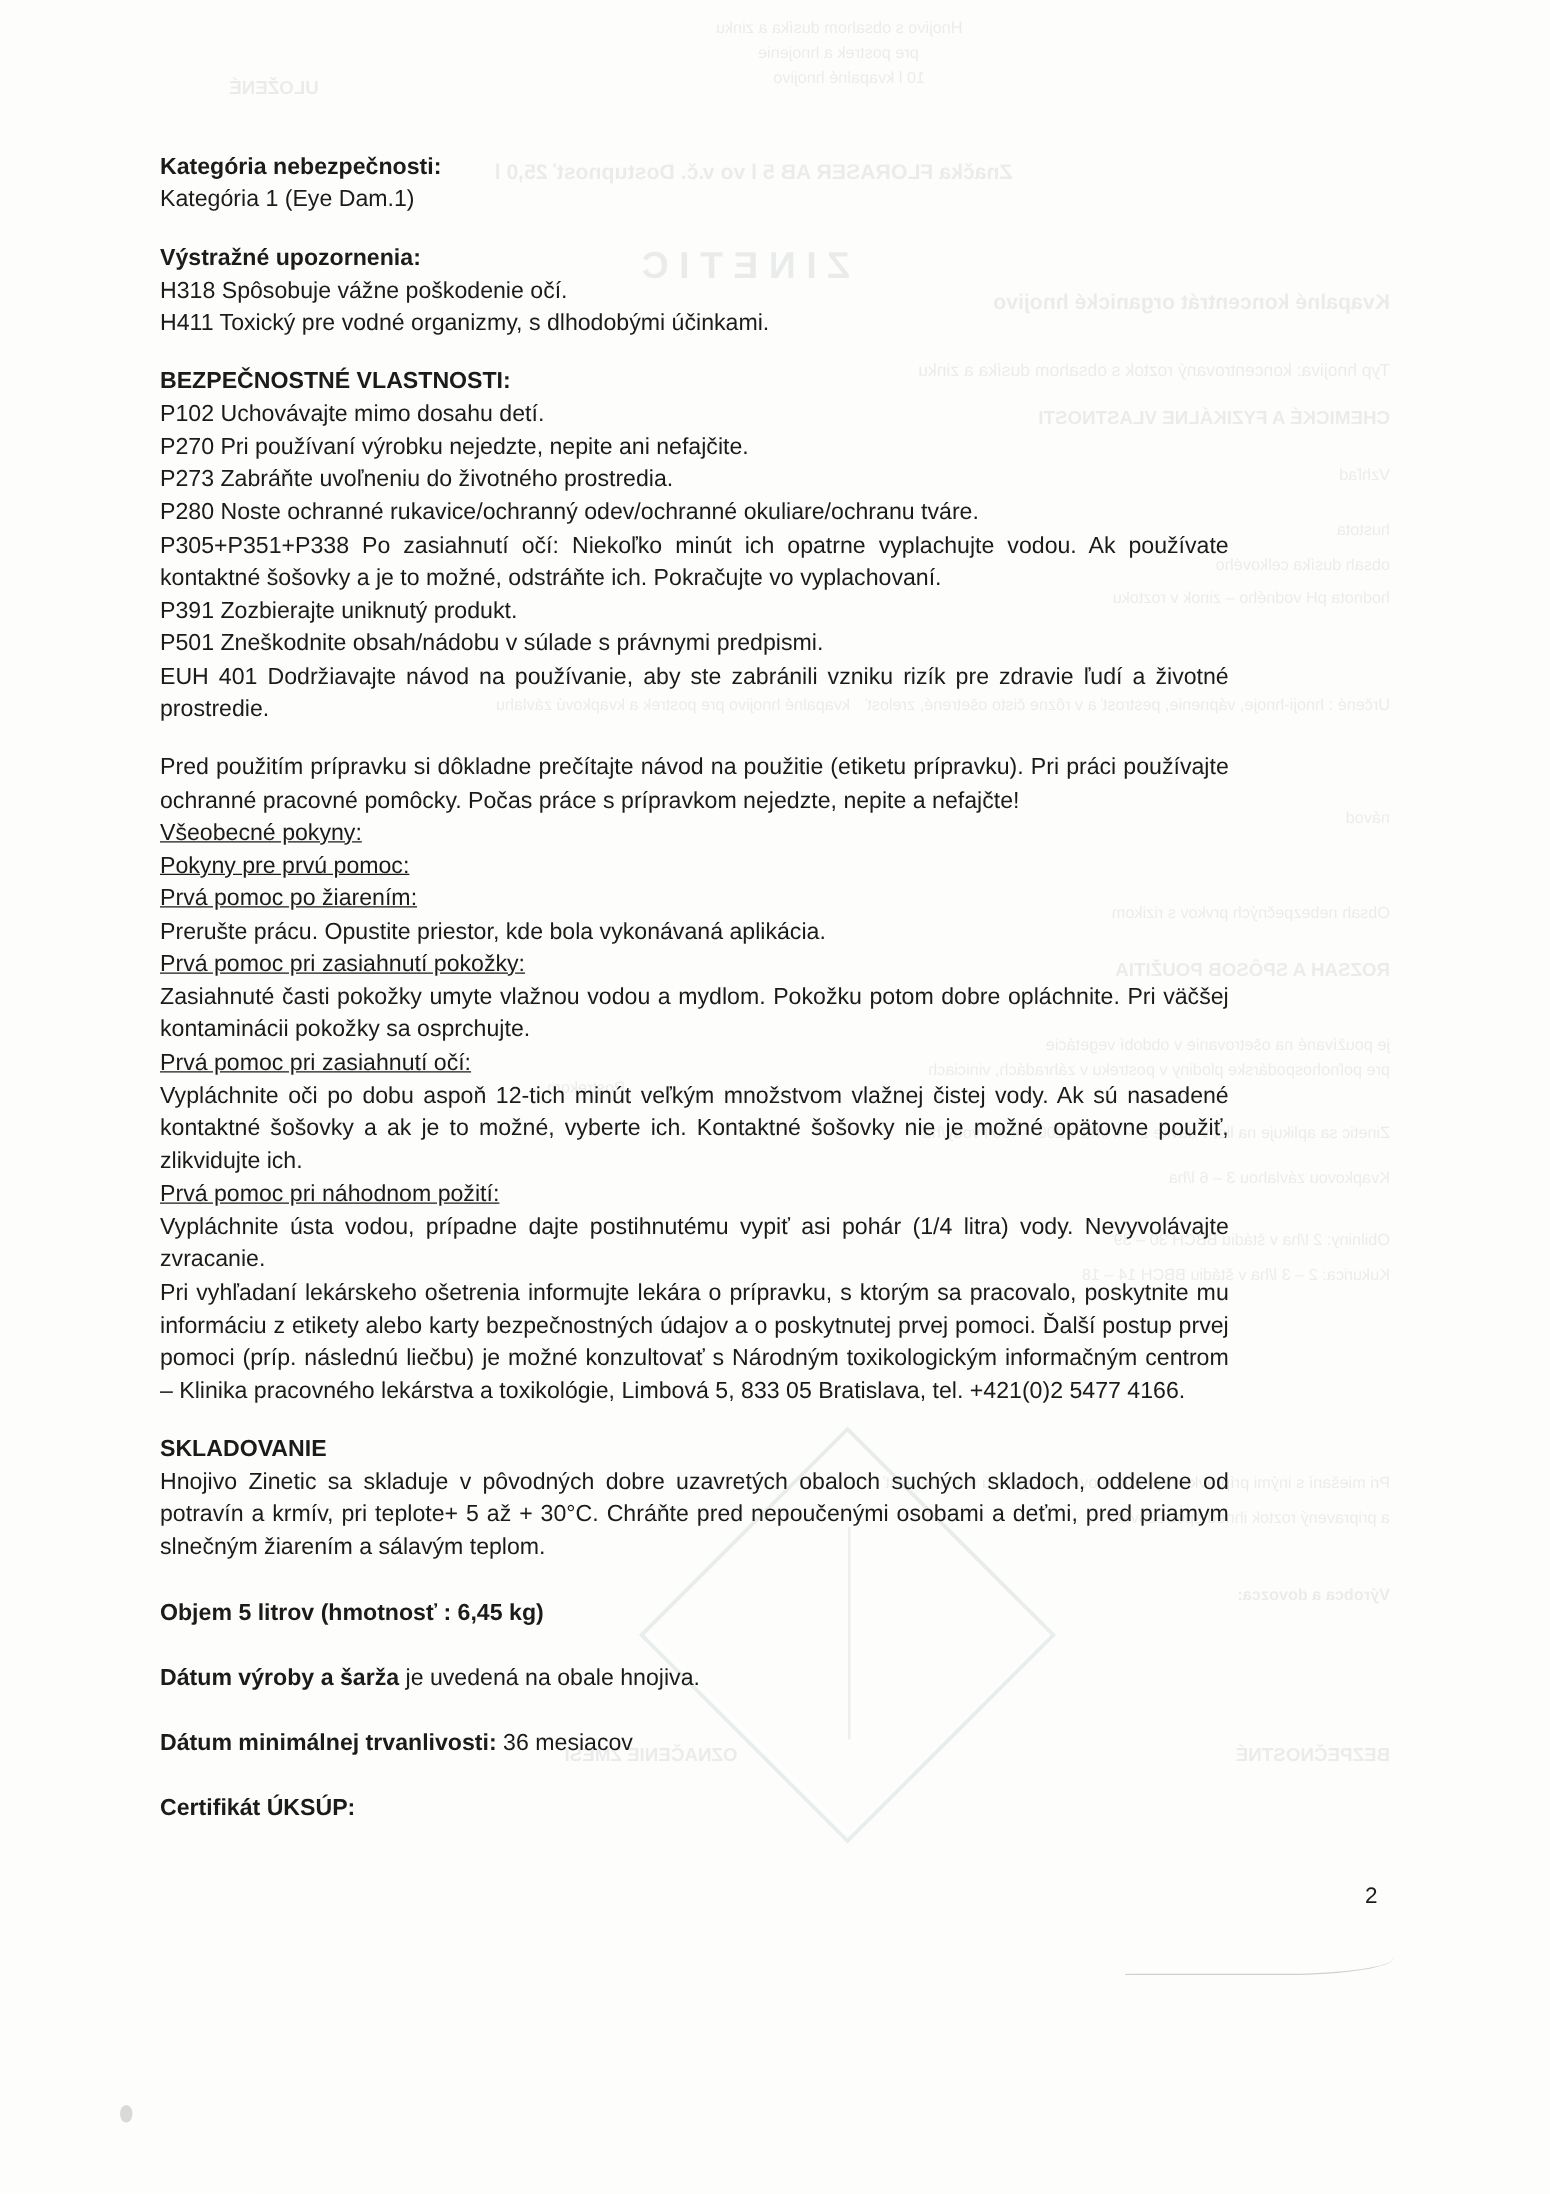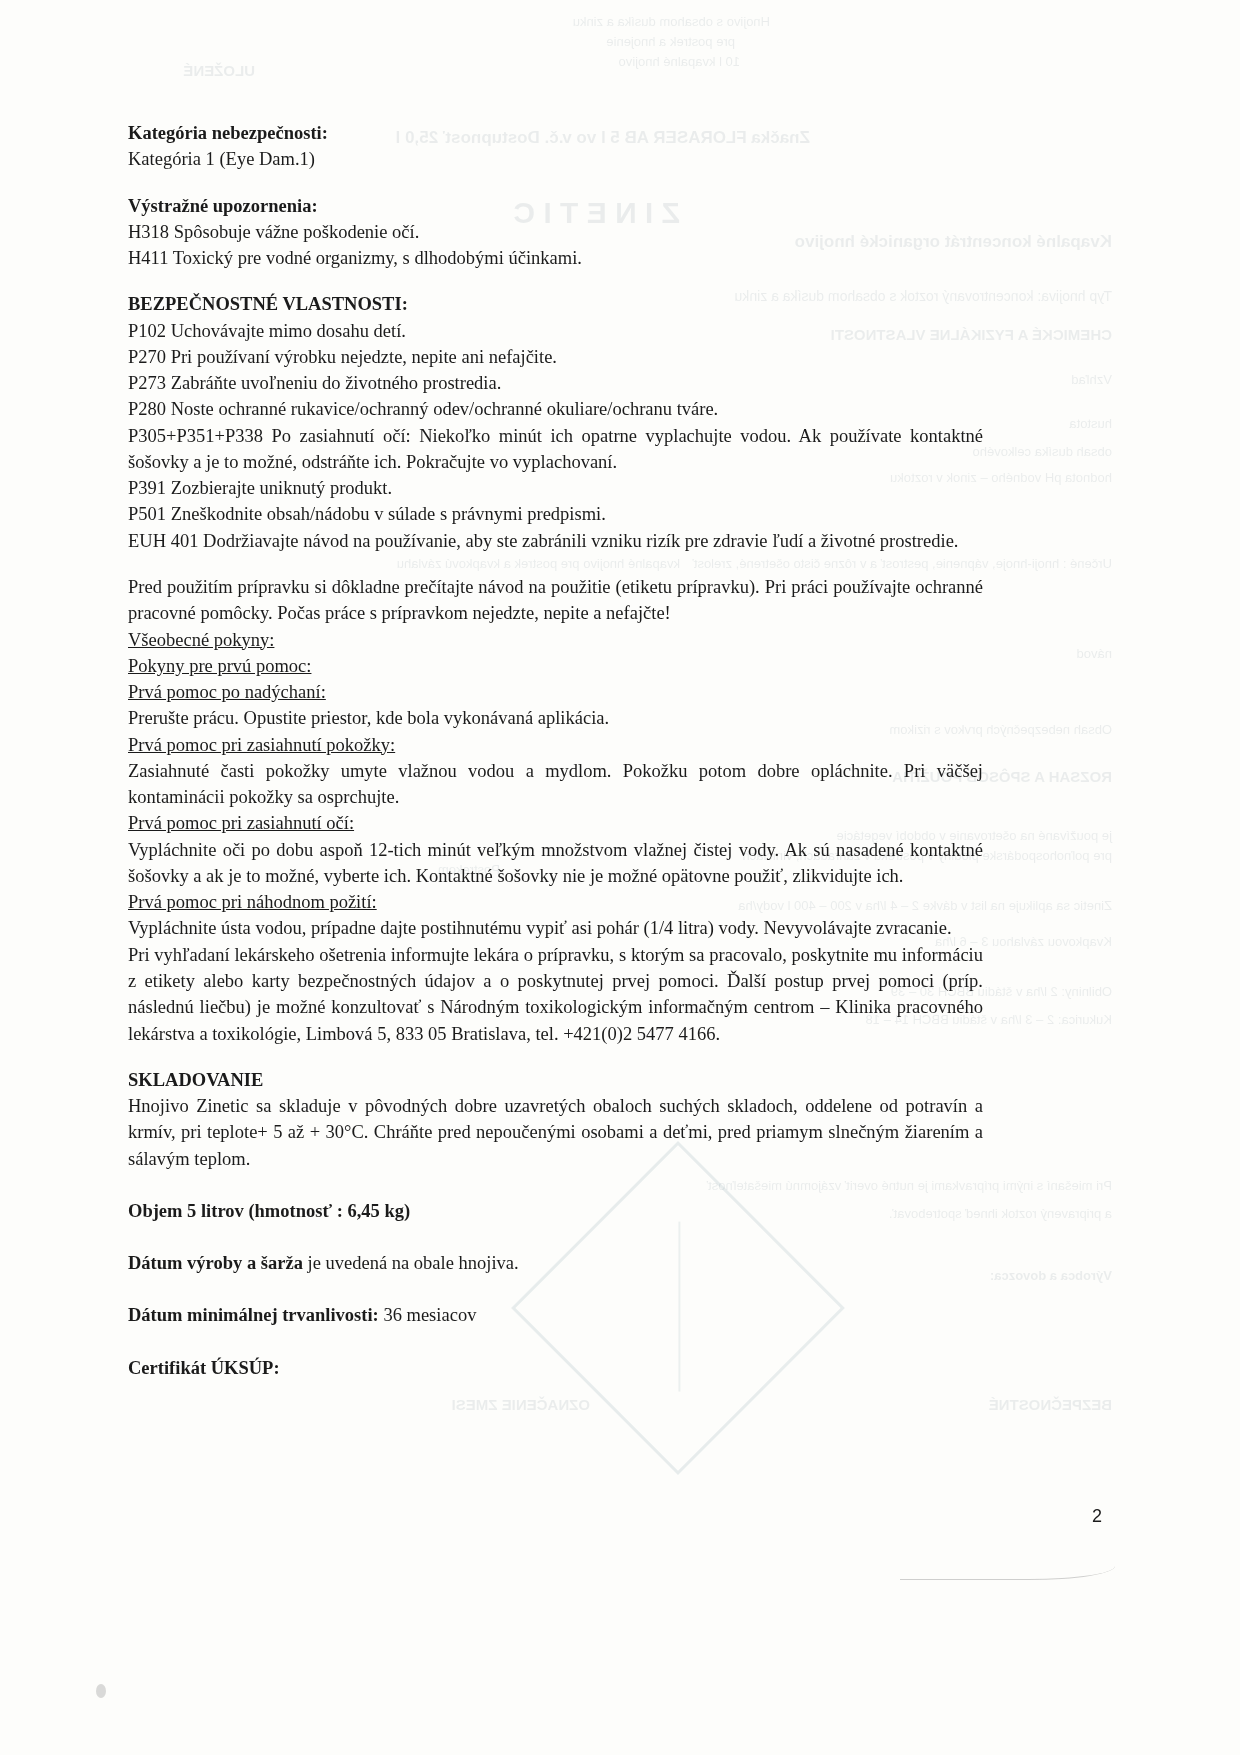--- a/index.html
+++ b/index.html
@@ -53,21 +53,20 @@
     height: 170px;
     background: #3f6b7d;
     transform: translateX(-50%) rotate(-45deg);
     opacity: 0.8;
   }
   .content {
     position: absolute;
     left: 128px;
     top: 120px;
     width: 855px;
-    font-family: Liberation Serif, serif;
   }
   .content p {
     margin: 0;
     font-size: 18.5px;
     line-height: 1.42;
   }
   .b {
     font-weight: bold;
     margin-top: 48px;
   }
@@ -174,21 +173,21 @@
     <p class="just">EUH 401 Dodržiavajte návod na používanie, aby ste zabránili vzniku rizík pre zdravie ľudí a životné prostredie.</p>
 
     <div class="sp-md"></div>
 
     <p class="just">Pred použitím prípravku si dôkladne prečítajte návod na použitie (etiketu prípravku). Pri práci používajte ochranné pracovné pomôcky. Počas práce s prípravkom nejedzte, nepite a nefajčte!</p>
 
     <p class="u">Všeobecné pokyny:</p>
 
     <p class="u">Pokyny pre prvú pomoc:</p>
 
-    <p class="u">Prvá pomoc po nadýchaní:</p>
+    <p class="u">Prvá pomoc po žiarením:</p>
     <p class="just">Prerušte prácu. Opustite priestor, kde bola vykonávaná aplikácia.</p>
 
     <p class="u">Prvá pomoc pri zasiahnutí pokožky:</p>
     <p class="just">Zasiahnuté časti pokožky umyte vlažnou vodou a mydlom. Pokožku potom dobre opláchnite. Pri väčšej kontaminácii pokožky sa osprchujte.</p>
 
     <p class="u">Prvá pomoc pri zasiahnutí očí:</p>
     <p class="just">Vypláchnite oči po dobu aspoň 12-tich minút veľkým množstvom vlažnej čistej vody. Ak sú nasadené kontaktné šošovky a ak je to možné, vyberte ich. Kontaktné šošovky nie je možné opätovne použiť, zlikvidujte ich.</p>
 
     <p class="u">Prvá pomoc pri náhodnom požití:</p>
     <p class="just">Vypláchnite ústa vodou, prípadne dajte postihnutému vypiť asi pohár (1/4 litra) vody. Nevyvolávajte zvracanie.</p>

